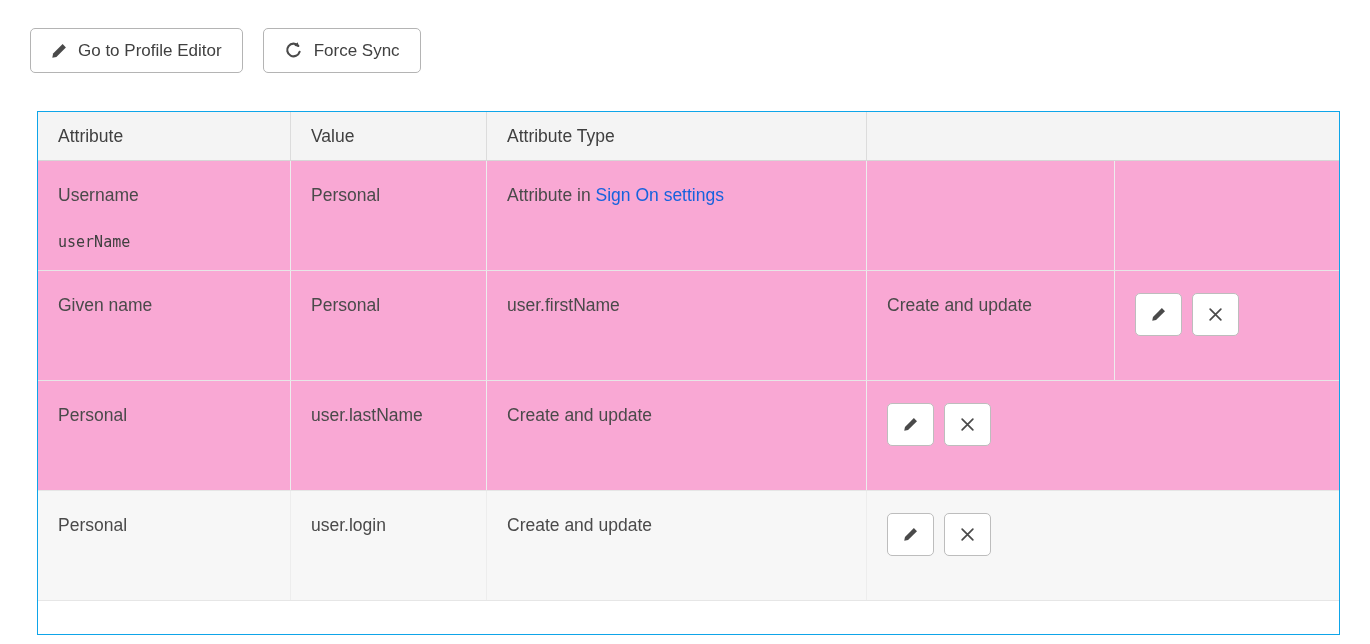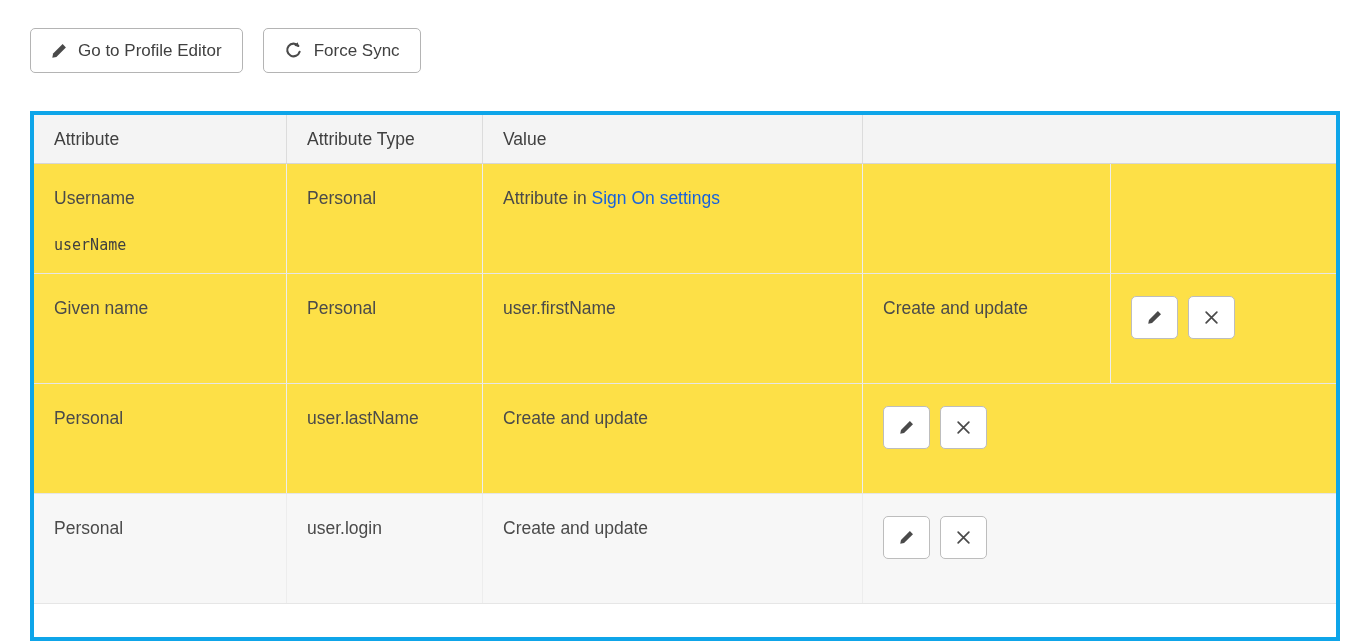--- a/index.html
+++ b/index.html
@@ -15,33 +15,33 @@
   .btn {
     display:inline-flex; align-items:center; gap:11px;
     height:45px; padding:0 20px;
     background:#ffffff; border:1px solid #b4b4b4; border-radius:5px;
     font-family:"Liberation Sans", sans-serif;
     font-size:17px; color:#404040; cursor:pointer;
   }
   .btn svg, .icon-btn svg { display:block; }
 
   
-  .table { margin-top:38px; border:4px solid #0ea5e9; }
+  .table { margin-top:38px; border:1px solid #0ea5e9;margin-left:7px; }
   .thead {
     display:grid; grid-template-columns:252px 196px 380px 248px 1fr;
     background:#f4f4f4; border-bottom:1px solid #d6d6d6;
   }
   .th {
     padding:14px 20px 13px 20px; font-size:17.5px; color:#404040;
   }
   .th + .th { border-left:1px solid #dcdcdc; }
 
   .row {
     display:grid; grid-template-columns:252px 196px 380px 248px 1fr;
-    min-height:110px; border-bottom:1px solid #e6e6e6; background:#fde047;
+    min-height:110px; border-bottom:1px solid #e6e6e6; background:#f9a8d4;
   }
   .row.alt { background:#f7f7f7; }
   .td { padding:24px 20px 0 20px; font-size:17.5px; color:#4a4a4a; }
   .td + .td { border-left:1px solid #ededed; }
 
   .attr-name {
     font-family:"DejaVu Sans Mono", monospace;
     font-size:15px; color:#404040; margin-top:27px;
   }
   .link { color:#1662dd; text-decoration:none; cursor:pointer; }
@@ -76,22 +76,22 @@
         </svg>
       </span>
       <span>Force Sync</span>
     </button>
   </div>
 
   <div class="table">
 
     <div class="thead">
       <div class="th">Attribute</div>
+      <div class="th">Value</div>
       <div class="th">Attribute Type</div>
-      <div class="th">Value</div>
       <div class="th"></div>
     </div>
 
     <div class="row">
       <div class="td">
         <div>Username</div>
         <div class="attr-name">userName</div>
       </div>
       <div class="td">Personal</div>
       <div class="td"><span>Attribute in </span><a class="link">Sign On settings</a></div>

